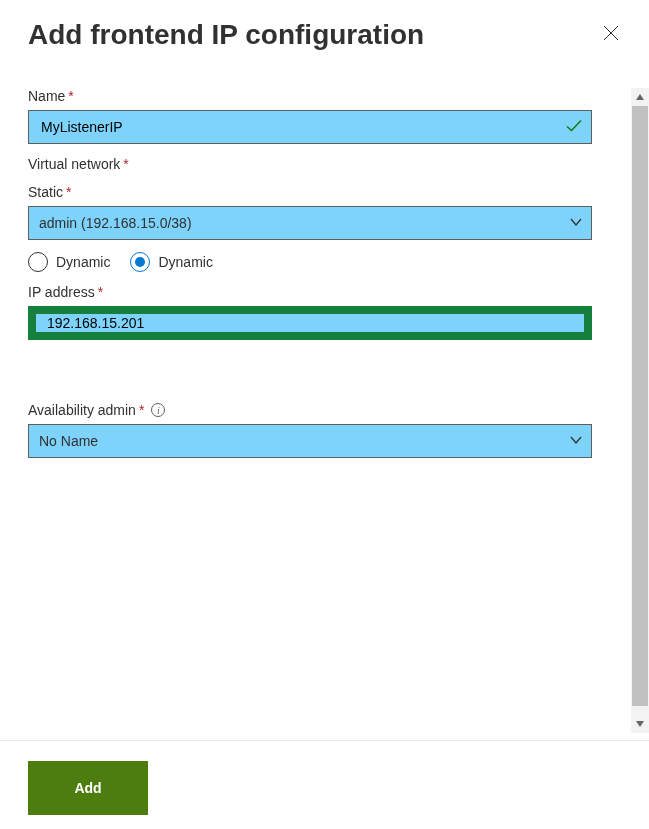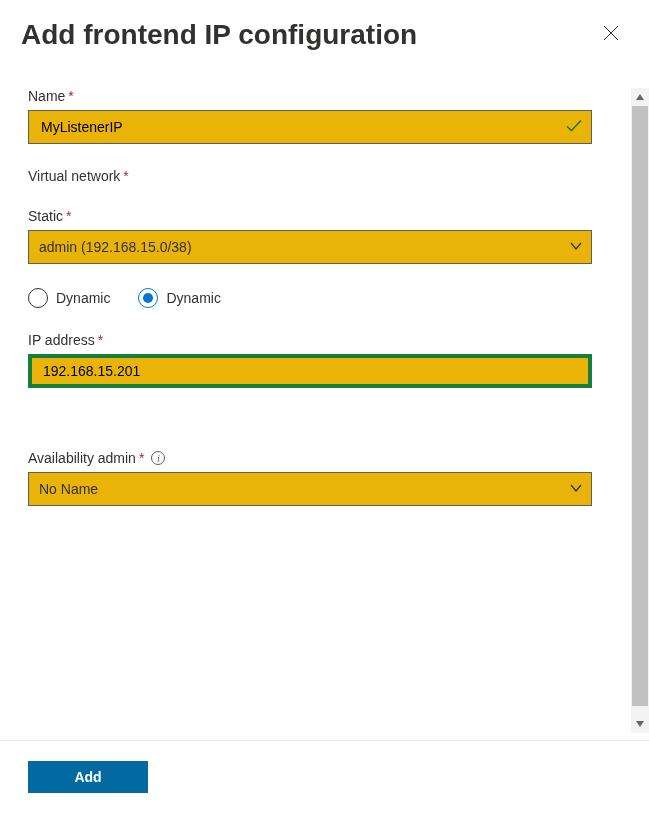--- a/index.html
+++ b/index.html
@@ -14,21 +14,21 @@
   }
   .panel {
     position: relative;
     width: 100%;
     height: 100%;
   }
   .header {
     display: flex;
     align-items: flex-start;
     justify-content: space-between;
-    padding: 18px 28px 0 21px;
+    padding: 18px 28px 0 28px;
   }
   .title {
     font-size: 28px;
     font-weight: 600;
     line-height: 34px;
   }
   .close-btn {
     margin-top: 6px;
     width: 20px;
     height: 20px;
@@ -87,77 +87,77 @@
 
   .footer {
     position: absolute;
     left: 0;
     right: 0;
     bottom: 0;
     height: 88px;
     padding: 20px 28px;
   }
   .primary-btn {
-    background: #0369a1;
+    background: #4d7c0f;
     border: none;
     color: #fff;
     font-weight: 600;
     font-size: 14px;
-    padding: 8px 32px;
+    padding: 19px 32px;
     cursor: pointer;
     min-width: 120px;
   }
 
-  .field { margin-bottom: 24px; }
+  .field { margin-bottom: 12px; }
   .field-label {
     display: flex;
     align-items: center;
     gap: 3px;
     font-size: 14px;
     margin-bottom: 6px;
     color: #323130;
   }
   .req { color: #a4262c; }
 
   .text-input, .select-box {
     width: 564px;
     max-width: 100%;
     height: 34px;
     border: 1px solid #605e5c;
     padding: 0 10px;
     font-size: 14px;
     display: flex;
     align-items: center;
-    background: #eab308;
+    background: #7dd3fc;
     position: relative;
   }
   .text-input.valid { border-color: #605e5c; }
   .text-input.valid .check {
     position: absolute;
     right: 8px;
     top: 50%;
     transform: translateY(-50%);
   }
   .text-input.focused {
-    border: 4px solid #15803d;
+    border: 8px solid #15803d;
     padding: 0 9px;
   }
   .text-input input {
     border: none;
     outline: none;
     width: 100%;
     font-size: 14px;
     background: transparent;
   }
   .select-box { justify-content: space-between; cursor: pointer; padding-right: 8px; }
   .select-box .chevron { }
 
   .radio-group {
     display: flex;
-    gap: 28px;
+    gap: 20px;
     margin-top: 6px;
   }
   .radio-option {
     display: flex;
     align-items: center;
     gap: 8px;
     font-size: 14px;
     cursor: pointer;
   }
   .radio {

